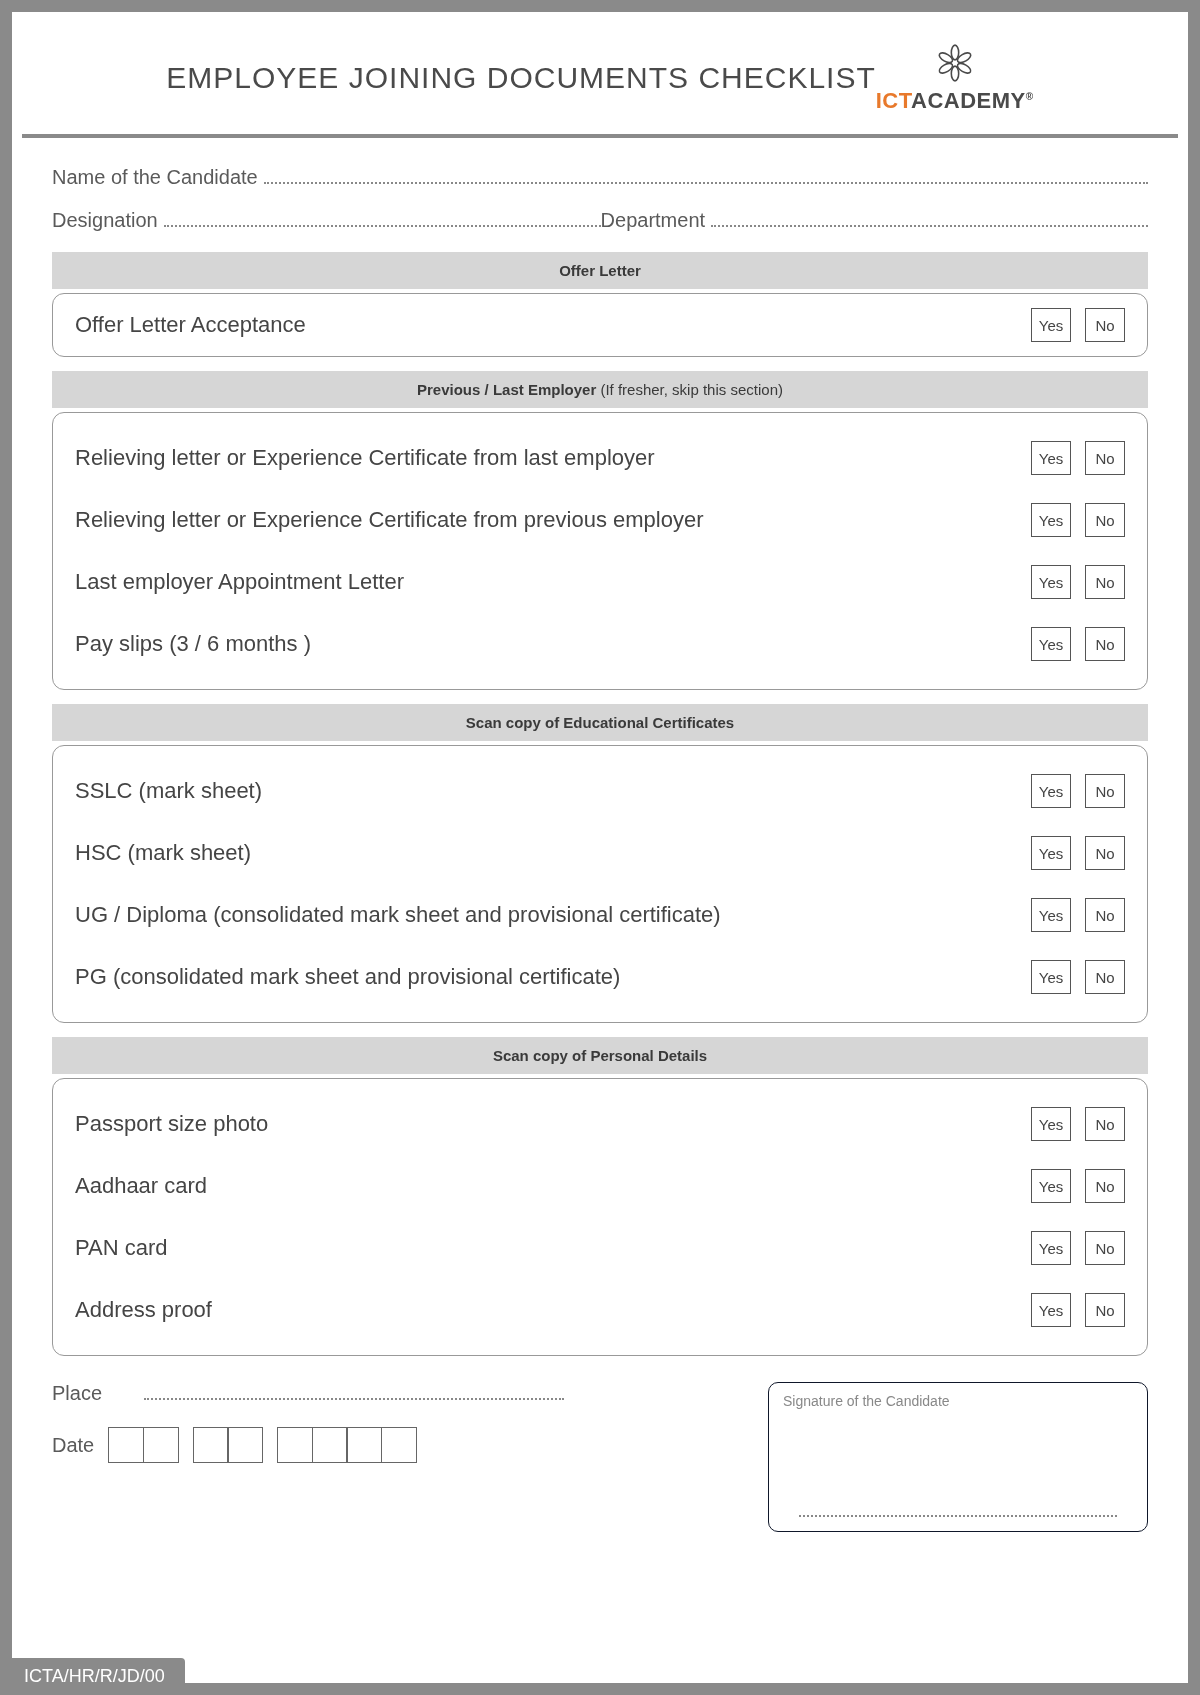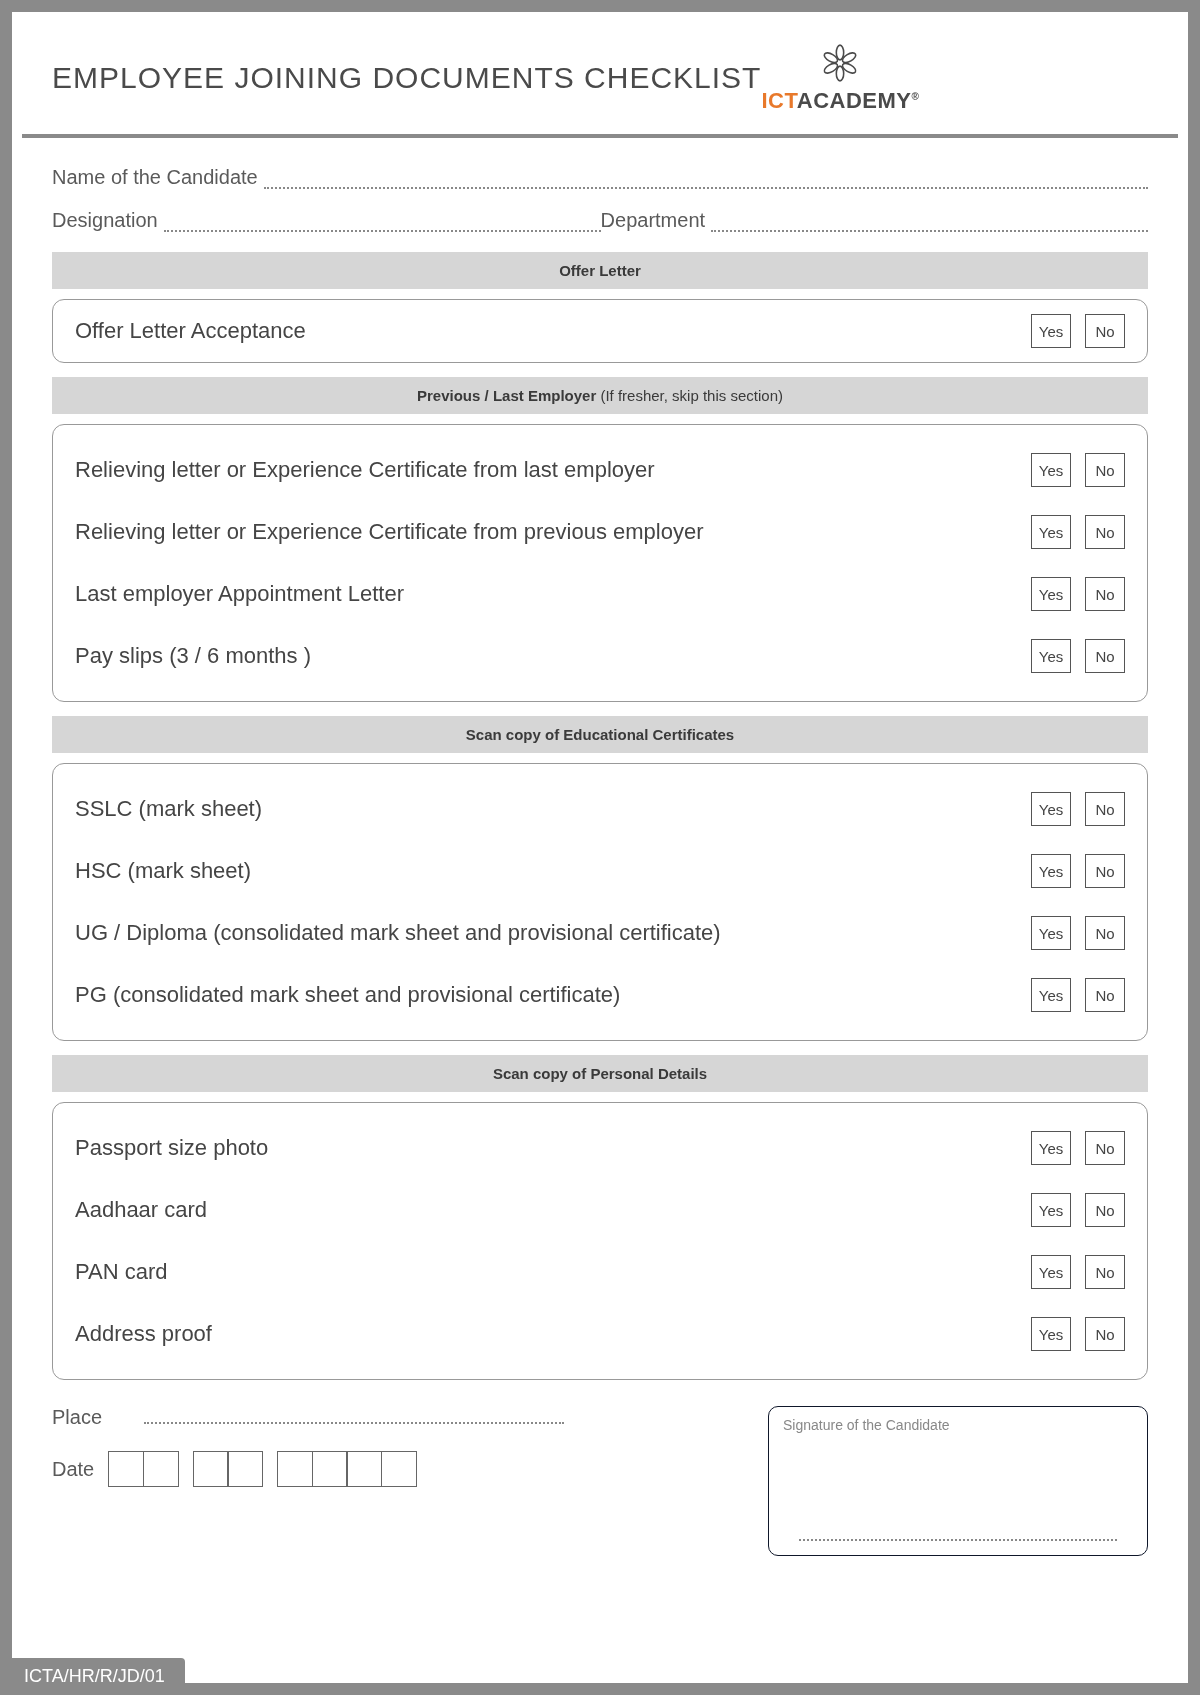--- a/index.html
+++ b/index.html
@@ -10,21 +10,21 @@
   }
   .page {
     width: 1200px;
     height: 1695px;
     background: #fff;
     border: 12px solid #8a8a8a;
     position: relative;
   }
   .header {
     display: flex;
-    justify-content: flex-start;
+    justify-content: center;
     align-items: center;
     padding: 30px 40px 20px 40px;
     border-radius: 21px;
   }
   .title {
     font-size: 30px;
     letter-spacing: 1px;
     color: #4a4a4a;
     font-weight: 400;
   }
@@ -46,21 +46,21 @@
   .divider {
     height: 4px;
     background: #8a8a8a;
     margin: 0 10px;
   }
   .content {
     padding: 28px 40px 0 40px;
   }
   .field-row {
     display: flex;
-    align-items: flex-end;
+    align-items: flex-start;
     margin-bottom: 20px;
     font-size: 20px;
     color: #5a5a5a;
   }
   .field-label {
     white-space: nowrap;
     margin-right: 6px;
   }
   .dotted-line {
     flex: 1;
@@ -72,21 +72,21 @@
     text-align: center;
     padding: 10px 0;
     font-size: 15px;
     color: #3a3a3a;
     margin-top: 14px;
   }
   .section-header .bold { font-weight: 600; }
   .section-box {
     border: 1px solid #999;
     border-radius: 12px;
-    margin-top: 10px;
+    margin-top: 4px;
     padding: 14px 22px;
   }
   .section-box.tight { padding: 8px 22px; }
   .item-row {
     display: flex;
     justify-content: space-between;
     align-items: center;
     padding: 14px 0;
     font-size: 22px;
     color: #454545;
@@ -353,15 +353,15 @@
           <div class="date-box"></div>
         </div>
       </div>
     </div>
     <div class="sig-box">
       <div class="sig-label">Signature of the Candidate</div>
       <div class="sig-line"></div>
     </div>
   </div>
 
-  <div class="doc-code">ICTA/HR/R/JD/01</div>
+  <div class="doc-code">ICTA/HR/R/JD/00</div>
 
 </div>
 
 </body></html>

